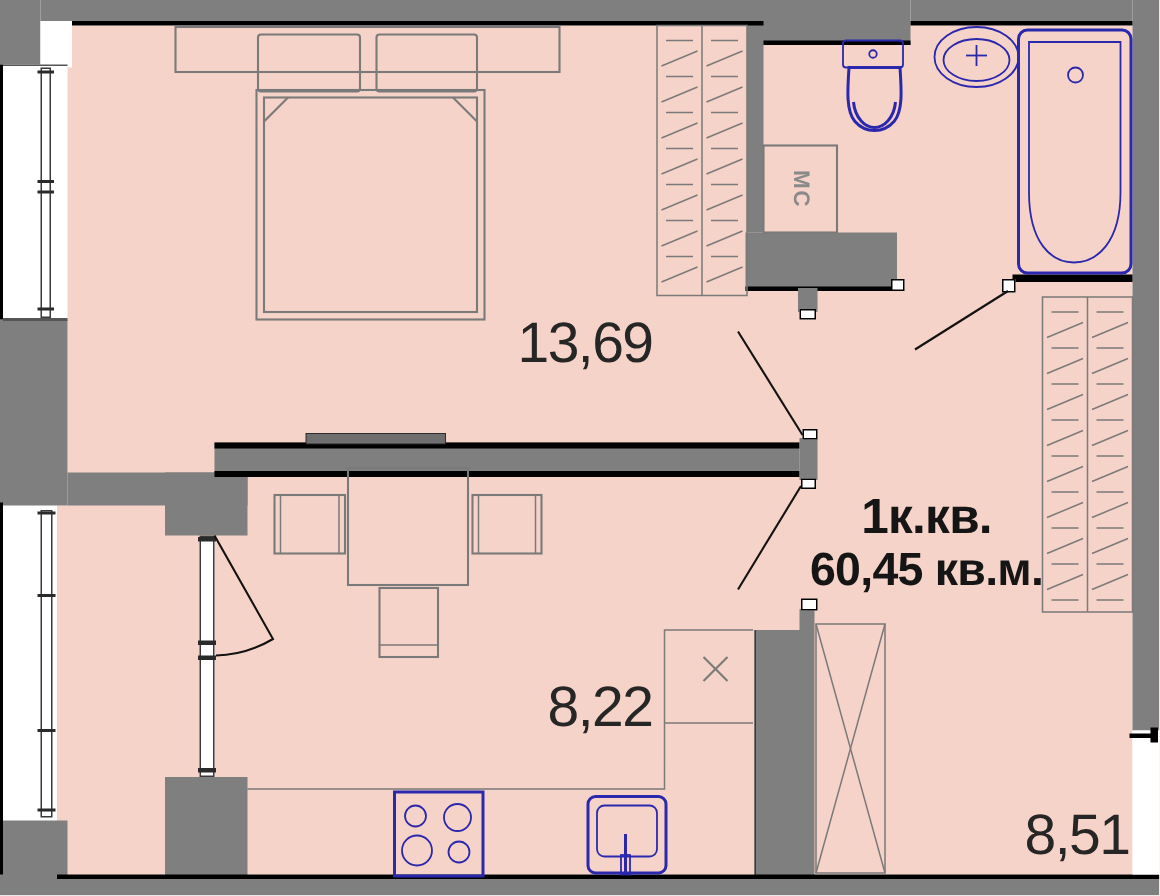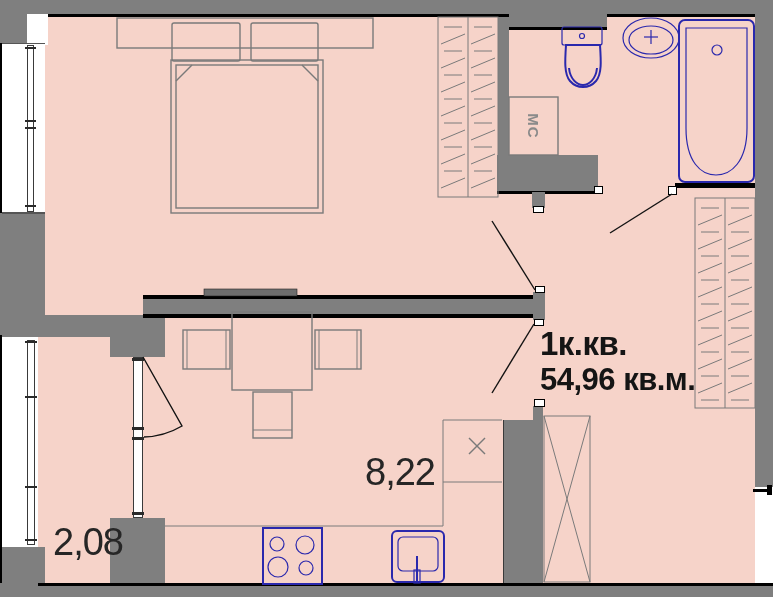--- a/index.html
+++ b/index.html
@@ -24,21 +24,21 @@
   .fixture-thin{stroke:var(--c-fixture,#2a28ad);fill:none;stroke-width:1.2;}
   .door{stroke:#121212;fill:none;stroke-width:1.4;}
   .console{fill:#6e6e6e;stroke:#222;stroke-width:0.6;}
   .area-label{
     position:absolute;color:var(--c-text,#262626);
     font-size:38px;font-weight:400;letter-spacing:-1px;
     text-align:center;white-space:nowrap;line-height:1.05;
   }
   .title-label{
     position:absolute;color:#151515;font-weight:700;
-    font-size:33px;line-height:1.12;letter-spacing:-0.5px;white-space:nowrap;
+    font-size:33px;line-height:1.12;letter-spacing:-0.5px;white-space:nowrap;text-align:center;
   }
   .mc-label{
     position:absolute;color:#8a8a8a;font-size:15px;font-weight:700;
     letter-spacing:1px;text-align:center;transform:rotate(90deg);
   }
 </style>
 </head>
 <body>
 
 <div class="plan">
@@ -250,22 +250,23 @@
       <path class="fixture-thin" d="M686,28 H747 V128 C747,162 731,175 716,175 C701,175 686,162 686,128 Z"></path>
       <circle class="fixture-thin" cx="717" cy="50" r="5"></circle>
     </g>
 
     <line class="door" x1="535" y1="290" x2="492" y2="221"></line>
     <line class="door" x1="534" y1="324" x2="492" y2="393"></line>
     <line class="door" x1="672" y1="194" x2="610" y2="233"></line>
     <path class="door" d="M143,357 L182,426 A79,79 0 0 1 144,437"></path>
   </svg>
 
+  <div class="area-label" style="left:330px;top:210px;width:120px;">13,69</div>
   <div class="area-label" style="left:350px;top:453px;width:100px;">8,22</div>
-  <div class="area-label" style="left:38px;top:523px;width:100px;">2,08</div>
+  <div class="area-label" style="left:668px;top:538px;width:100px;">8,51</div>
 
   <div class="title-label" style="left:540px;top:326px;">
     <div>1к.кв.</div>
-    <div style="font-size:31px;">54,96 кв.м.</div>
+    <div style="font-size:31px;">60,45 кв.м.</div>
   </div>
 
   <div class="mc-label" style="left:513px;top:117px;width:40px;height:18px;">МС</div>
 </div>
 
 </body></html>

